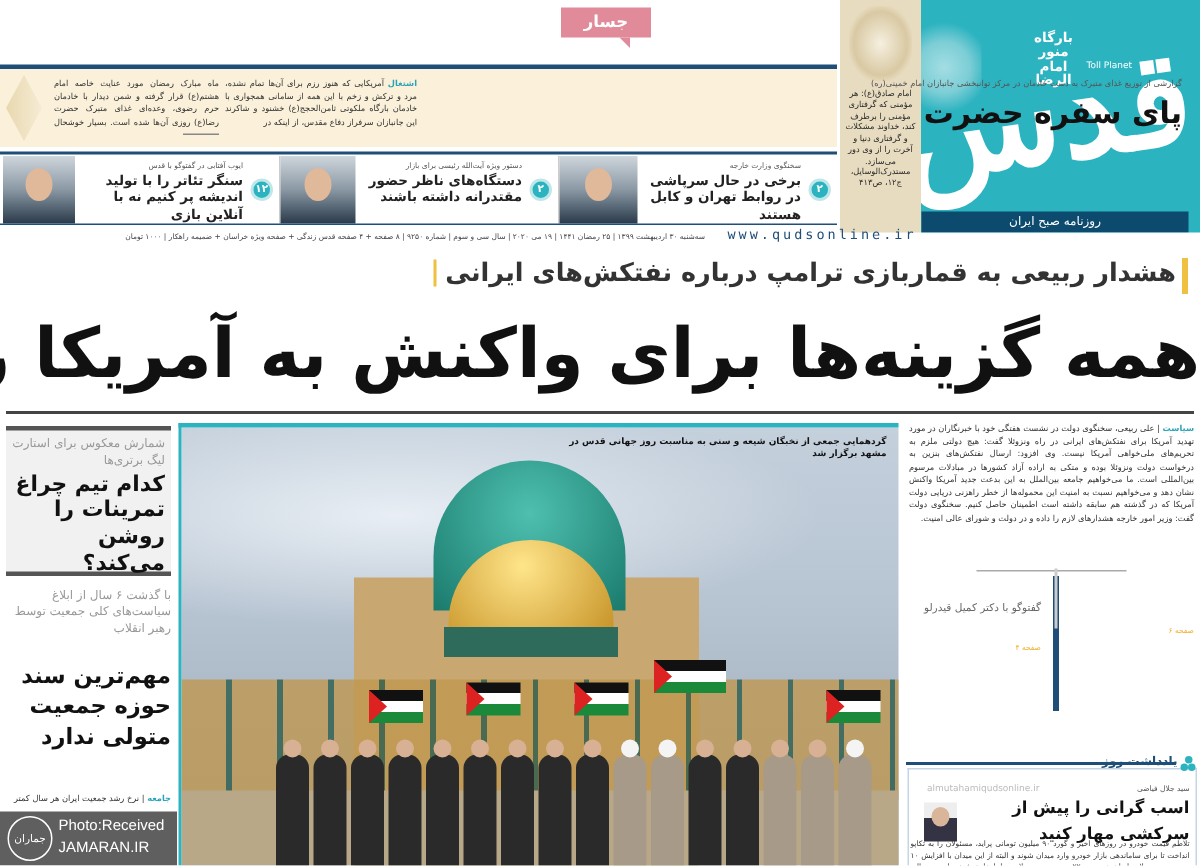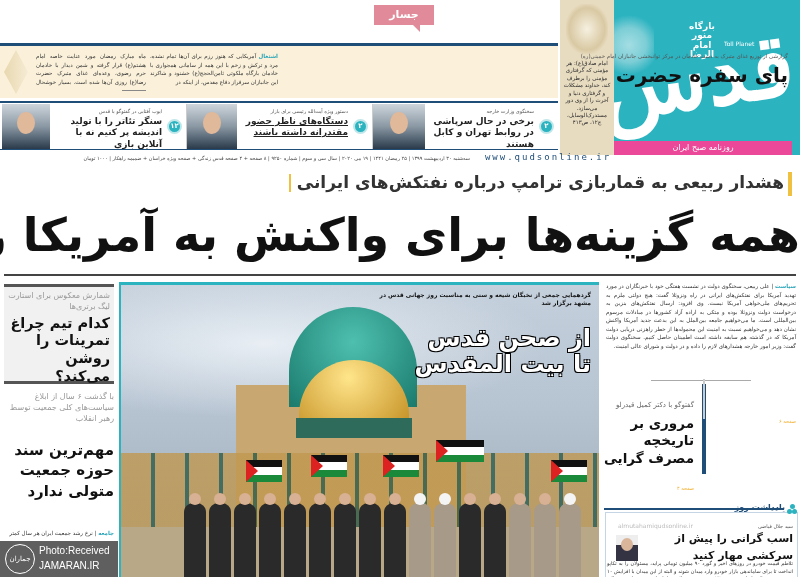--- a/index.html
+++ b/index.html
@@ -6,21 +6,21 @@
   html, body { width: 800px; height: 577px; overflow: hidden; background: #ffffff; }
   body { font-family: "DejaVu Sans", sans-serif; color: #1a1a1a; position: relative; direction: rtl; }
   .abs { position: absolute; }
 
   
   .masthead { left: 614px; top: 0; width: 186px; height: 155px; background: #2bb3c0; overflow: hidden; }
   .masthead .ornament { position: absolute; left: -10px; top: 10px; width: 50px; height: 70px; background: radial-gradient(circle, #d6f0f2 0%, #9fd9df 40%, transparent 70%); opacity: .7; }
   .masthead .logo { position: absolute; left: 20px; top: 30px; width: 160px; font-family: "DejaVu Serif", serif; font-size: 88px; font-weight: bold; color: #ffffff; line-height: 1; text-align: center; transform: rotate(-8deg); }
   .masthead .anniv { position: absolute; left: 68px; top: 22px; width: 40px; font-size: 9px; color: #fff; font-weight: bold; line-height: 1.05; text-align: center; }
   .masthead .anniv-en { position: absolute; left: 110px; top: 40px; font-size: 6px; color: #fff; }
-  .masthead .slogan-bar { position: absolute; left: 0; bottom: 0; width: 178px; height: 14px; background: #ec4899; color: #fff; font-size: 8px; text-align: center; line-height: 14px; letter-spacing: 2px; }
+  .masthead .slogan-bar { position: absolute; left: 0; bottom: 0; width: 178px; height: 14px; background: #0c4a6e; color: #fff; font-size: 8px; text-align: center; line-height: 14px; letter-spacing: 2px; }
 
   .hadith-strip { left: 560px; top: 0; width: 54px; height: 155px; background: #e8dcc0; padding: 60px 3px 3px 3px; font-size: 5.5px; line-height: 1.35; color: #2a2a2a; text-align: center; }
   .hadith-strip .ornament { position: absolute; top: 4px; left: 6px; width: 42px; height: 50px; background: radial-gradient(ellipse, #f6f0e0 0%, #d9c9a3 60%, transparent 75%); }
 
   
   .jesar-badge { left: 374px; top: 5px; width: 60px; height: 20px; background: #e08a9a; color: #fff; font-size: 11px; font-weight: bold; text-align: center; line-height: 20px; }
   .jesar-badge::after { content: ""; position: absolute; right: 14px; bottom: -7px; border-left: 7px solid transparent; border-top: 7px solid #e08a9a; }
   .top-rule { left: 0; top: 43px; width: 558px; height: 3px; background: #1f4e79; }
   .top-band { left: 0; top: 46px; width: 558px; height: 52px; background: #fbf1da; }
   .top-band .ornament { position: absolute; left: 4px; top: 4px; width: 24px; height: 44px; background: linear-gradient(90deg, #e8d8b0, #f6ecd4); clip-path: polygon(50% 0, 100% 50%, 50% 100%, 0 50%); }
@@ -150,21 +150,21 @@
   <div class="num" style="right:4px;">۲</div>
   <div class="kicker" style="right:24px;width:108px;">سخنگوی وزارت خارجه</div>
   <div class="title" style="right:24px;width:108px;">برخی در حال سرپاشی در روابط تهران و کابل هستند</div>
 </div>
 <div class="abs teaser" style="left:186px;width:186px;">
   <div class="photo" style="left:0;width:50px;">
       <div class="face" style="left:16px;"></div>
     </div>
   <div class="num" style="right:4px;">۲</div>
   <div class="kicker" style="right:24px;width:108px;">دستور ویژه آیت‌الله رئیسی برای بازار</div>
-  <div class="title" style="right:24px;width:108px;text-decoration:underline;">دستگاه‌های ناظر حضور مقتدرانه داشته باشند</div>
+  <div class="title" style="right:24px;width:108px;">دستگاه‌های ناظر حضور مقتدرانه داشته باشند</div>
 </div>
 <div class="abs teaser" style="left:0;width:186px;border-left:none;">
   <div class="photo" style="left:2px;width:48px;">
       <div class="face" style="left:15px;"></div>
     </div>
   <div class="num" style="right:4px;">۱۲</div>
   <div class="kicker" style="right:24px;width:108px;">ایوب آفتابی در گفتوگو با قدس</div>
   <div class="title" style="right:24px;width:108px;">سنگر تئاتر را با تولید اندیشه پر کنیم نه با آنلاین بازی</div>
 </div>
 <div class="abs bottom-rule"></div>
@@ -232,39 +232,34 @@
       <div class="person"></div>
     <div class="person"></div>
       <div class="person"></div>
       <div class="person"></div>
     <div class="person"></div>
       <div class="person"></div>
       <div class="person"></div>
       <div class="person"></div>
   </div>
   <div class="photo-caption-kicker">گردهمایی جمعی از نخبگان شیعه و سنی به مناسبت روز جهانی قدس در مشهد برگزار شد</div>
-  <div class="photo-caption-title">
-    <div>از صحن قدس</div>
-    <div>تا بیت المقدس</div>
-  </div>
 </div>
 
 <div class="abs right-col">
   <div class="lead-body">
     <span class="tag">سیاست</span> |
     <span>علی ربیعی، سخنگوی دولت در نشست هفتگی خود با خبرنگاران در مورد تهدید آمریکا برای نفتکش‌های ایرانی در راه ونزوئلا گفت: هیچ دولتی ملزم به تحریم‌های ملی‌خواهی آمریکا نیست. وی افزود: ارسال نفتکش‌های بنزین به درخواست دولت ونزوئلا بوده و متکی به اراده آزاد کشورها در مبادلات مرسوم بین‌المللی است. ما می‌خواهیم جامعه بین‌الملل به این بدعت جدید آمریکا واکنش نشان دهد و می‌خواهیم نسبت به امنیت این محموله‌ها از خطر راهزنی دریایی دولت آمریکا که در گذشته هم سابقه داشته است اطمینان حاصل کنیم. سخنگوی دولت گفت: وزیر امور خارجه هشدارهای لازم را داده و در دولت و شورای عالی امنیت.</span>
   </div>
   <div class="sep-short"></div>
   <div class="rc-divider"></div>
   <div class="rc-story rc-story-1">
     <div class="pgref-line">صفحه ۶</div>
   </div>
   <div class="rc-story rc-story-2">
     <div class="kicker">گفتوگو با دکتر کمیل قیدرلو</div>
-    <div class="title">مروری بر تاریخچه مصرف گرایی</div>
     <div class="pgref-line">صفحه ۴</div>
   </div>
   <div class="memo-box">
     <div class="memo-header">
       <div class="dots">
         <span style="right:2px;top:0;"></span>
           <span style="right:0;top:5px;"></span>
           <span style="right:5px;top:5px;"></span>
       </div>
       <div class="label">یادداشت روز</div>

